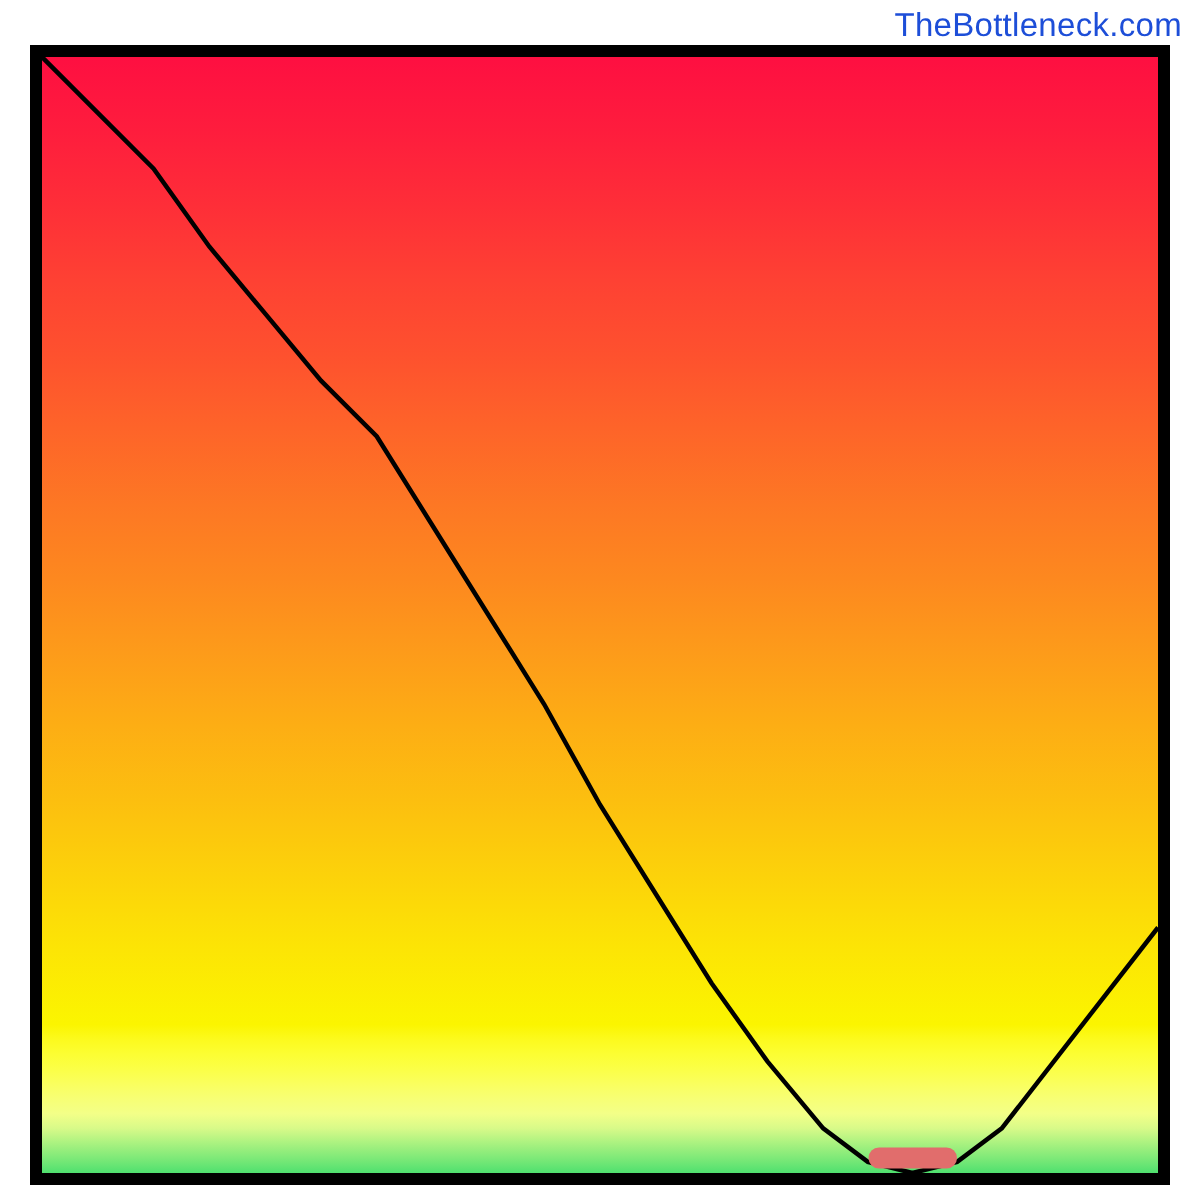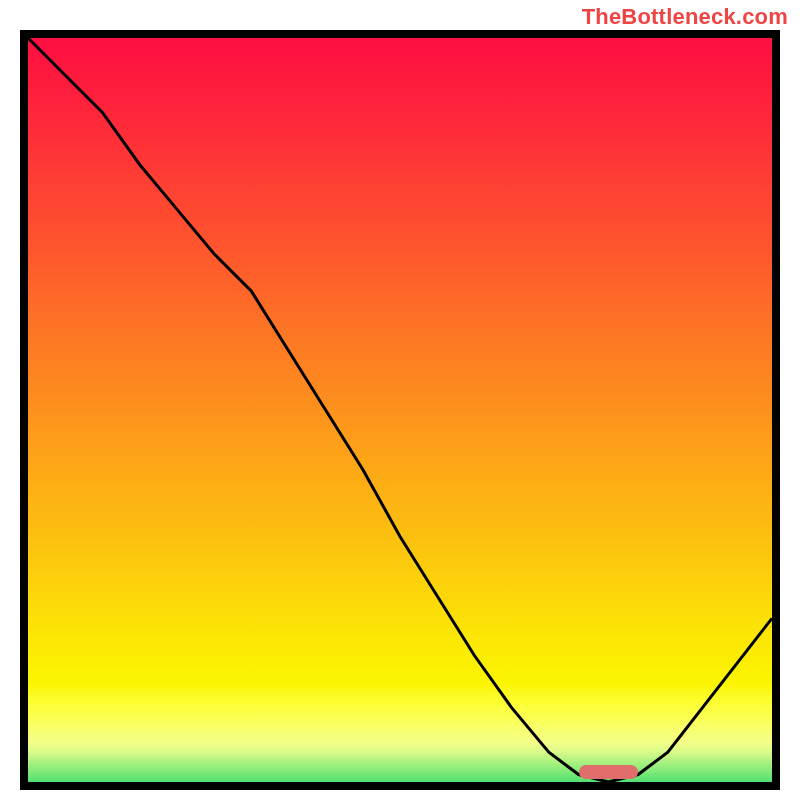--- a/index.html
+++ b/index.html
@@ -14,22 +14,22 @@
     position: relative;
     width: 800px;
     height: 800px;
     background: #ffffff;
   }
   .watermark {
     position: absolute;
     top: 4px;
     right: 12px;
     font-size: 22px;
-    font-weight: bold;
-    color: #ef4444;
+    font-weight: normal;
+    color: #1d4ed8;
     letter-spacing: 0.2px;
   }
   .plot-outer {
     position: absolute;
     top: 30px;
     left: 20px;
     width: 760px;
     height: 760px;
     background: #000000;
   }

